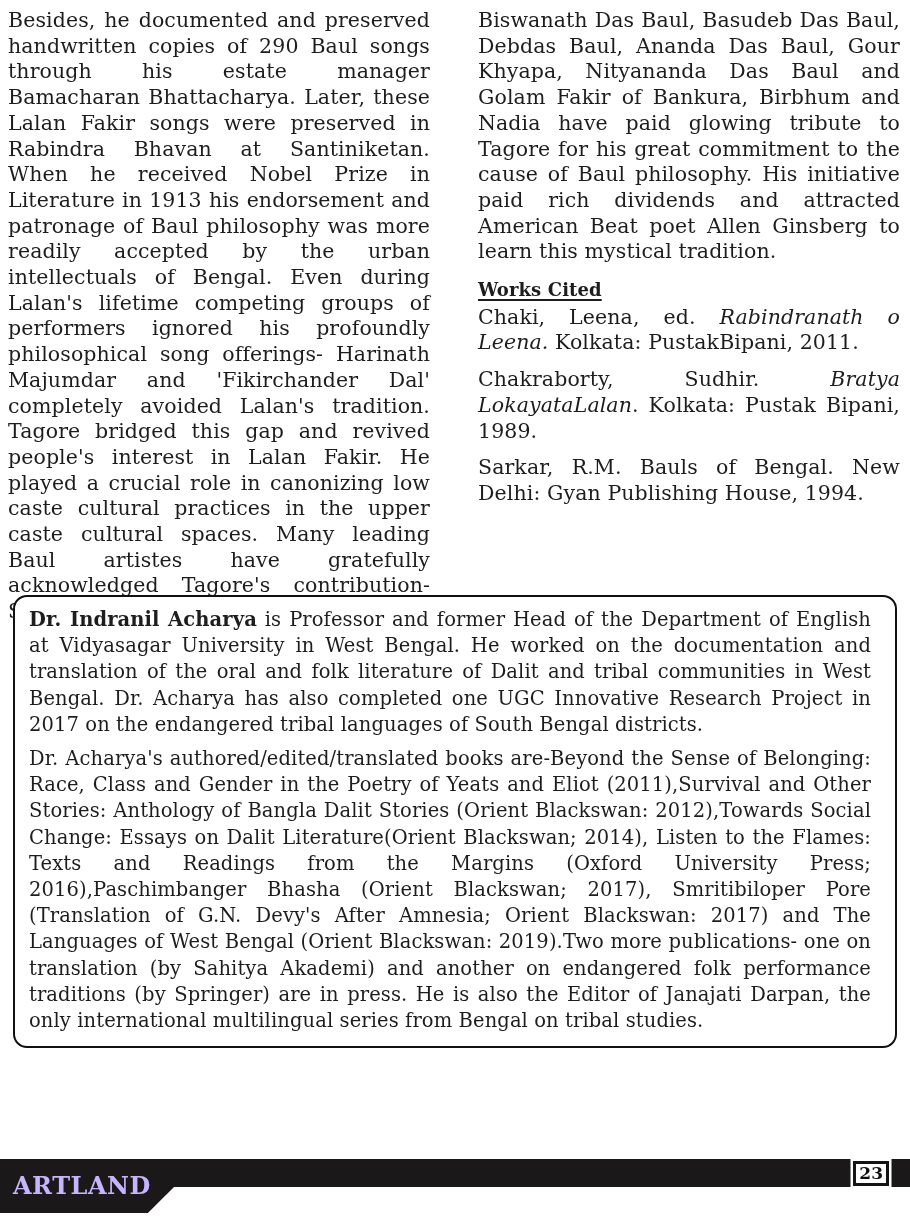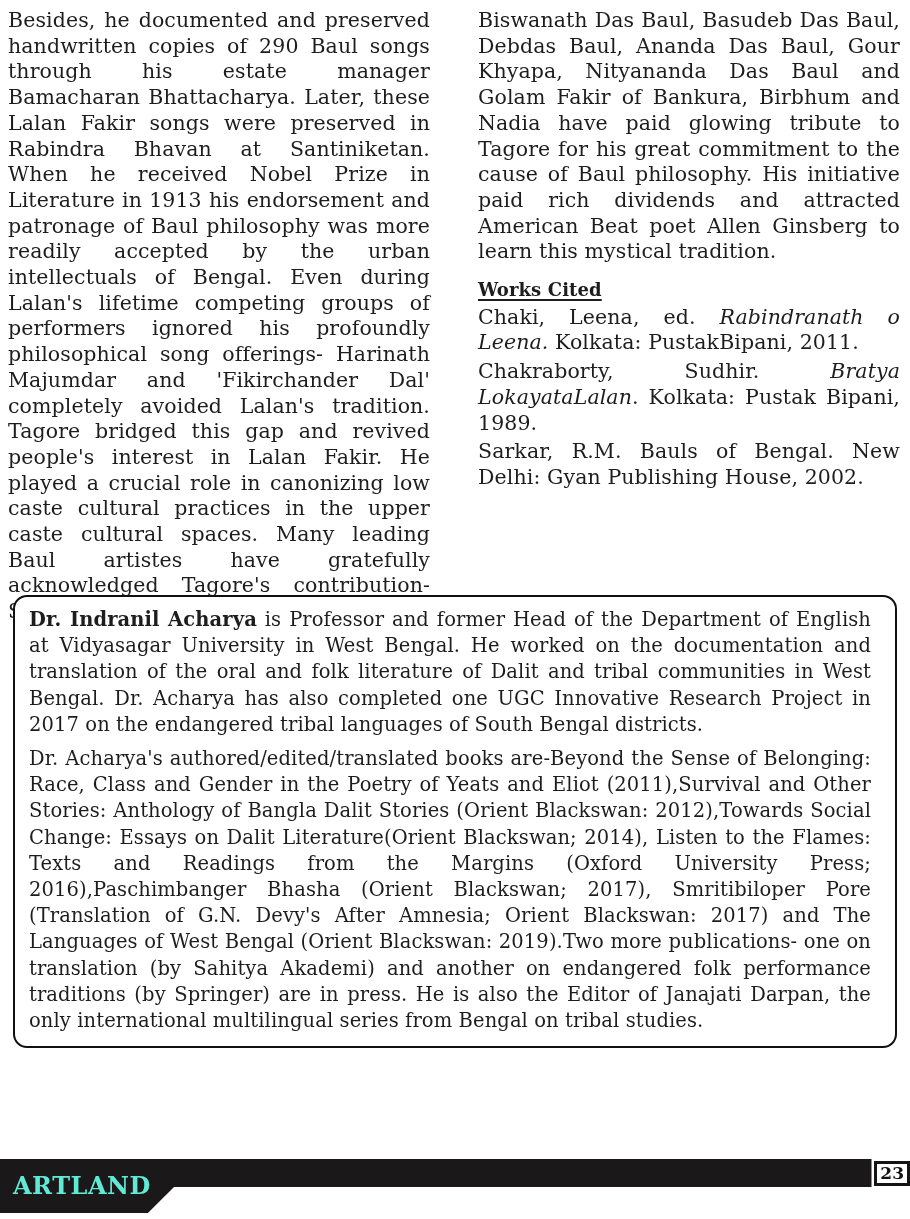--- a/index.html
+++ b/index.html
@@ -41,21 +41,21 @@
   .lead { margin-bottom: 12px !important; }
   .works-cited {
     margin: 10px 0 2px 0;
     font-size: 18px;
     font-weight: bold;
     text-decoration: underline;
     text-decoration-thickness: 2px;
     text-underline-offset: 3px;
   }
   .cite { margin: 0; }
-  .cite.mt { margin-top: 3px; }
+  .cite.mt { margin-top: 11px; }
 
   
   .bio-box {
     position: absolute;
     top: 595px;
     left: 13px;
     width: 884px;
     box-sizing: border-box;
     border: 2.5px solid #101010;
     border-radius: 14px;
@@ -85,31 +85,31 @@
     top: 1159px;
     left: 0;
     width: 174px;
     height: 54px;
     background: #1b181a;
     clip-path: polygon(0 0, 100% 0, 100% 52%, 85% 100%, 0 100%);
     display: flex;
     align-items: center;
   }
   .brand {
-    color: #5eead4;
+    color: #c4b5fd;
     font-weight: bold;
     font-size: 24px;
     letter-spacing: 0.5px;
     padding-left: 13px;
     padding-bottom: 2px;
   }
   .page-num {
     position: absolute;
     top: 1161px;
-    right: 0;
+    right: 21px;
     background: #ffffff;
     color: #111111;
     border: 3px solid #141414;
     box-shadow: 0 0 0 2.5px #ffffff;
     font-weight: bold;
     font-size: 17px;
     line-height: 19px;
     padding: 0 3px;
   }
 </style>
@@ -126,21 +126,21 @@
     <div class="col col-right">
       <p class="lead">Biswanath Das Baul, Basudeb Das Baul, Debdas Baul, Ananda Das Baul, Gour Khyapa, Nityananda Das Baul and Golam Fakir of Bankura, Birbhum and Nadia have paid glowing tribute to Tagore for his great commitment to the cause of Baul philosophy. His initiative paid rich dividends and attracted American Beat poet Allen Ginsberg to learn this mystical tradition.</p>
 
       <h3 class="works-cited">Works Cited</h3>
 
       <p class="cite"><span>Chaki, Leena, ed. </span><i>Rabindranath o Leena.</i><span> Kolkata: PustakBipani, 2011.</span></p>
 
       <p class="cite mt"><span>Chakraborty, Sudhir. </span><i>Bratya LokayataLalan</i><span>. Kolkata: Pustak Bipani, 1989.</span></p>
 
 
-      <p class="cite mt"><span>Sarkar, R.M. Bauls of Bengal. New Delhi: Gyan Publishing House, 2002.</span><i></i><span></span></p>
+      <p class="cite mt"><span>Sarkar, R.M. Bauls of Bengal. New Delhi: Gyan Publishing House, 1994.</span><i></i><span></span></p>
     </div>
   </div>
 
   <div class="bio-box">
     <p><b>Dr. Indranil Acharya</b><span> is Professor and former Head of the Department of English at Vidyasagar University in West Bengal. He worked on the documentation and translation of the oral and folk literature of Dalit and tribal communities in West Bengal. Dr. Acharya has also completed one UGC Innovative Research Project in 2017 on the endangered tribal languages of South Bengal districts.</span></p>
     <p>Dr. Acharya's authored/edited/translated books are-Beyond the Sense of Belonging: Race, Class and Gender in the Poetry of Yeats and Eliot (2011),Survival and Other Stories: Anthology of Bangla Dalit Stories (Orient Blackswan: 2012),Towards Social Change: Essays on Dalit Literature(Orient Blackswan; 2014), Listen to the Flames: Texts and Readings from the Margins (Oxford University Press; 2016),Paschimbanger Bhasha (Orient Blackswan; 2017), Smritibiloper Pore (Translation of G.N. Devy's  After Amnesia; Orient Blackswan: 2017) and The Languages of West Bengal (Orient Blackswan: 2019).Two more publications- one on translation (by Sahitya Akademi) and another on endangered folk performance traditions (by Springer) are in press. He is also the Editor of Janajati Darpan, the only international multilingual series from Bengal on tribal studies.</p>
   </div>
 
   <div class="footer-strip"></div>
   <div class="footer-banner">

